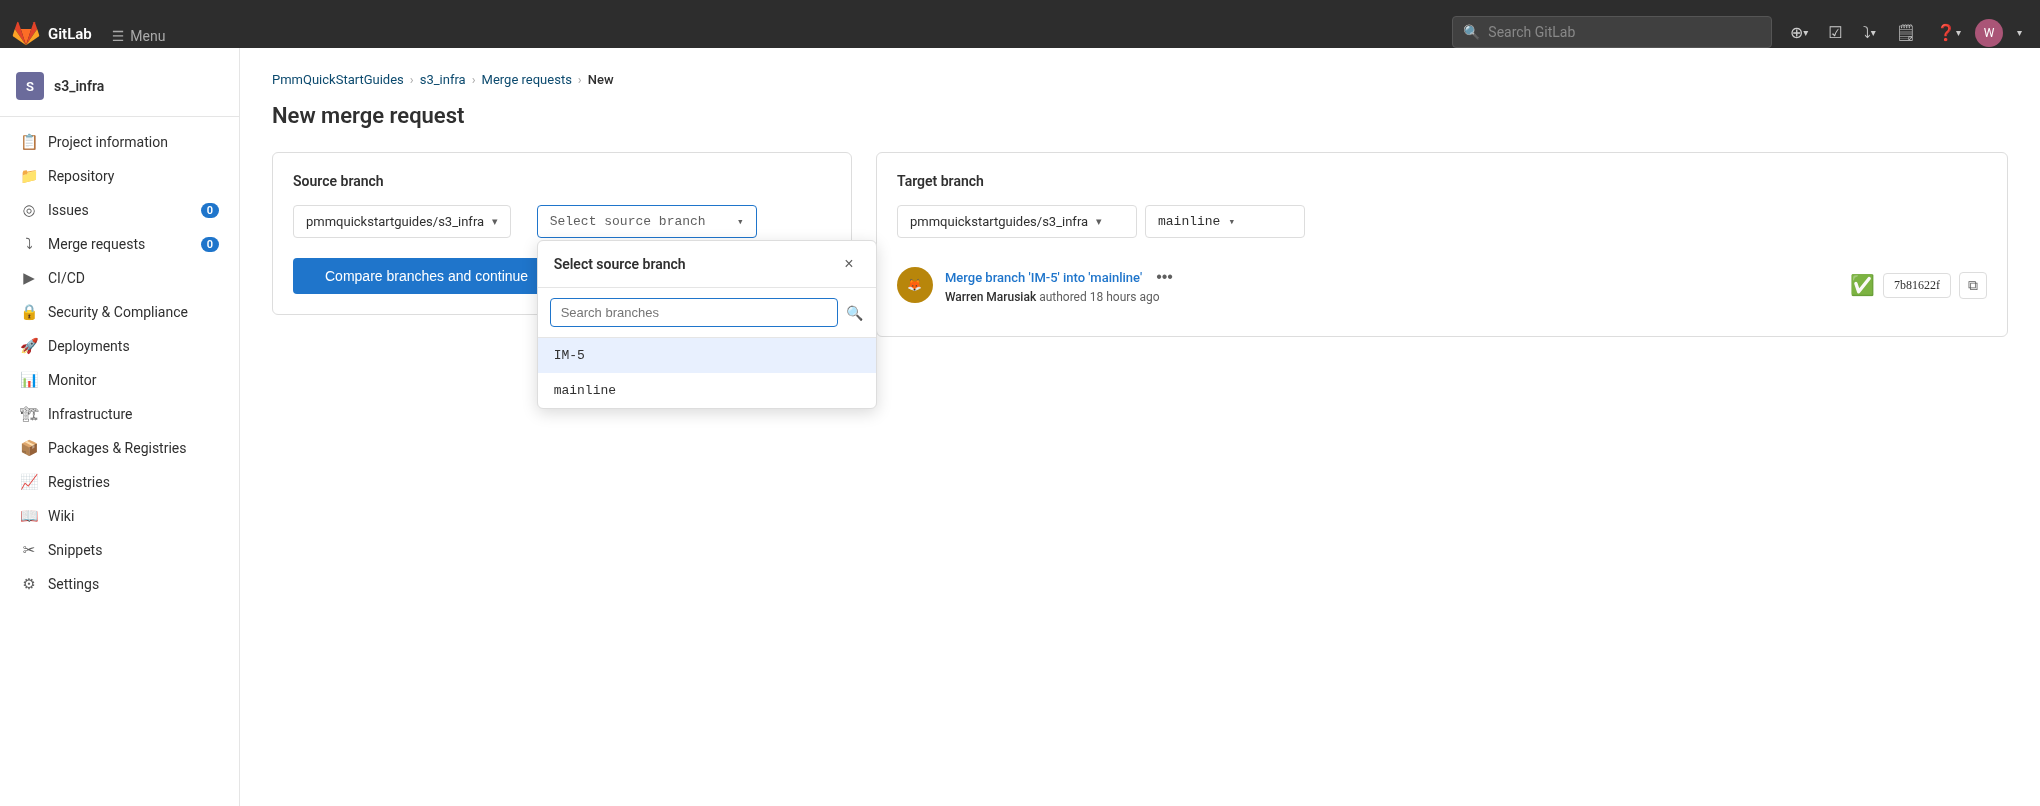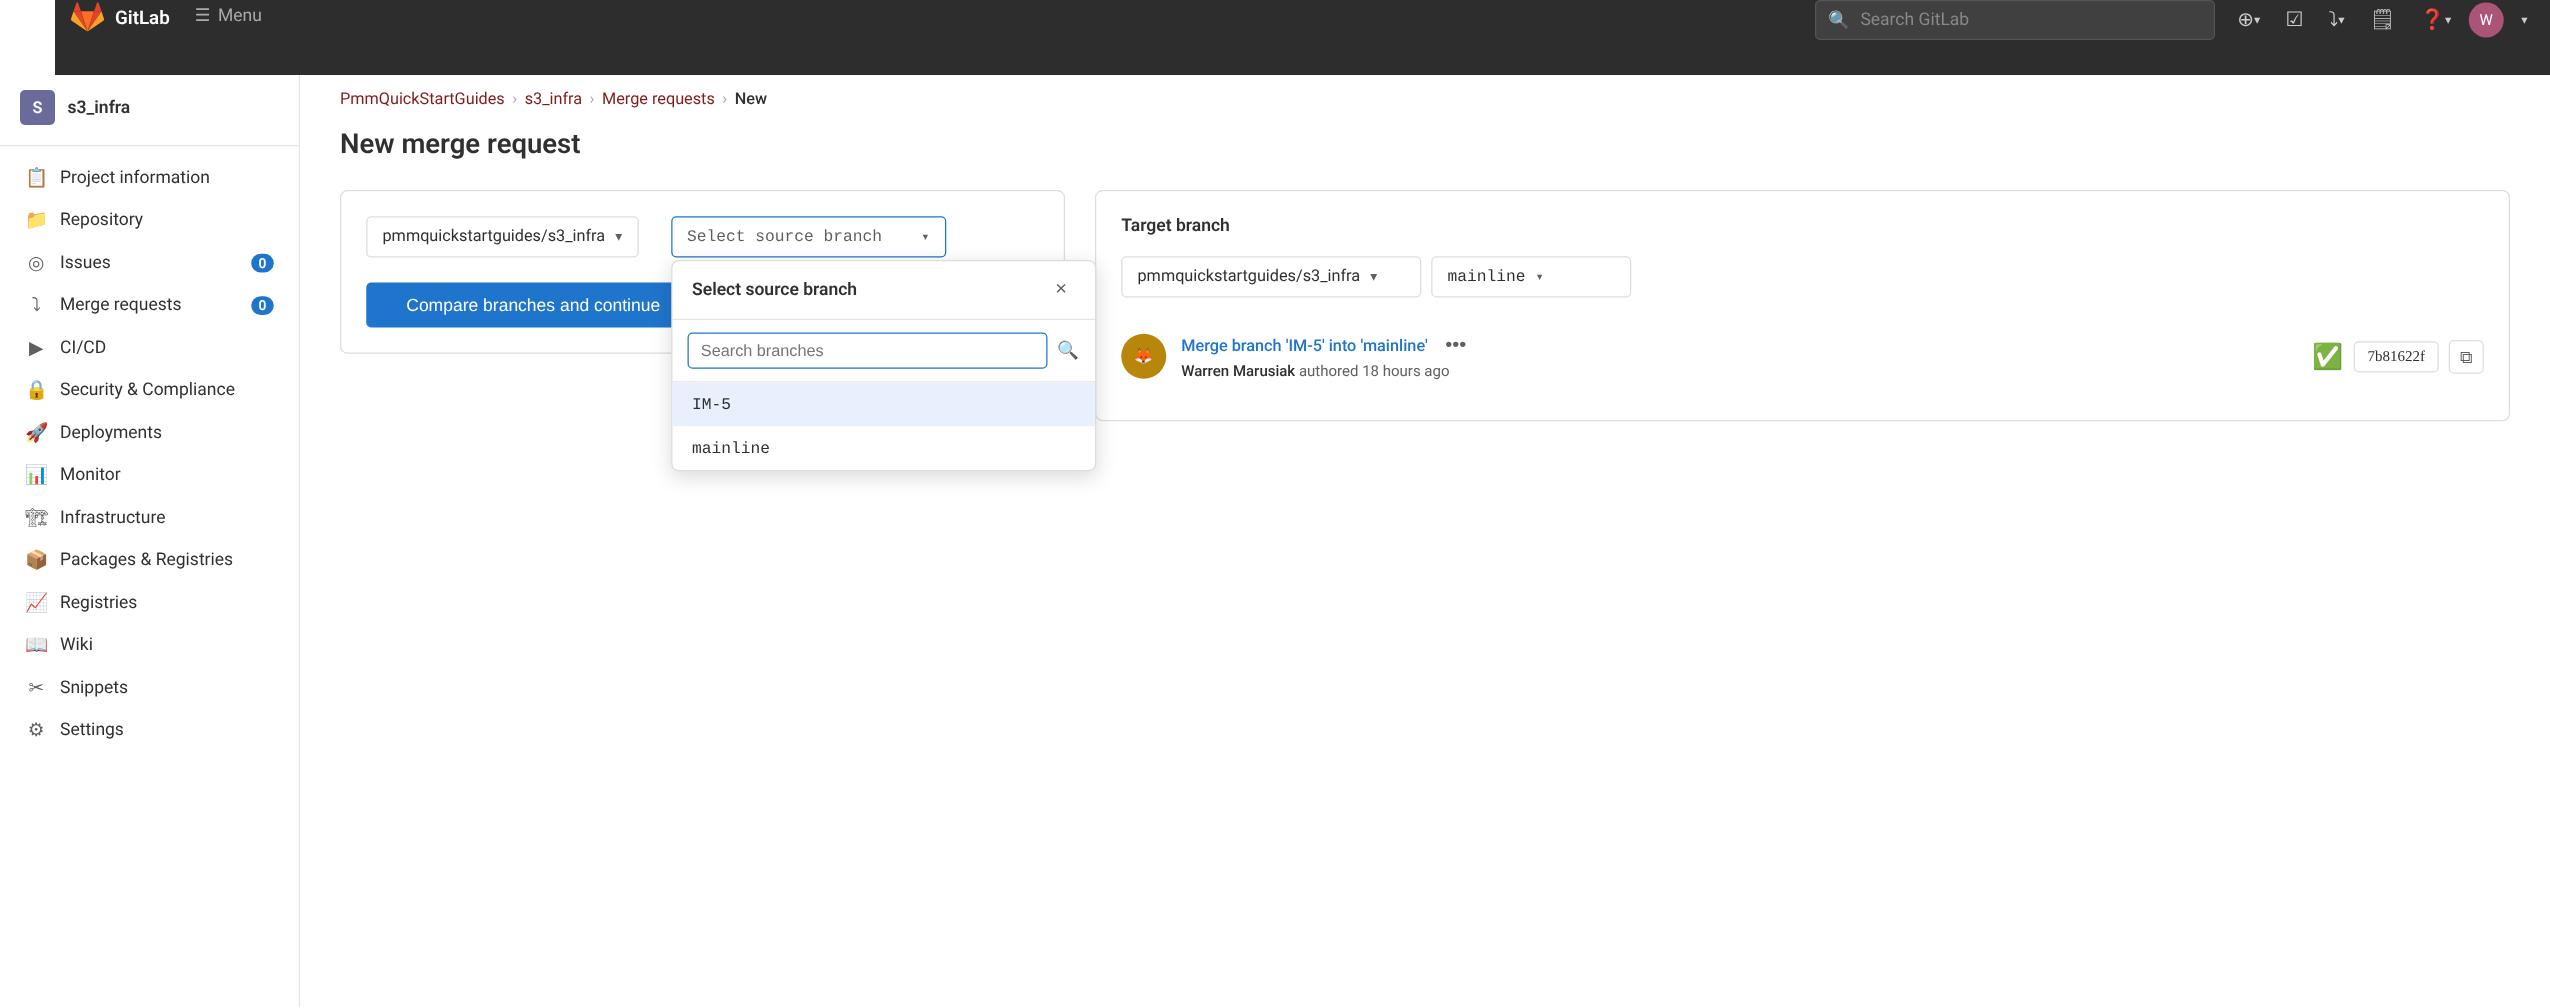--- a/index.html
+++ b/index.html
@@ -1,29 +1,28 @@
 <!DOCTYPE html>
 <html><head>
   <meta charset="utf-8">
   <style>
     * { box-sizing: border-box; margin: 0; padding: 0; }
     body { font-family: -apple-system, BlinkMacSystemFont, 'Segoe UI', Roboto, sans-serif; background: #fff; font-size: 14px; color: #303030; }
 
     
     .topnav {
       background: #2d2d2d;
-      height: 60px;
-      display: flex;
-      align-items: flex-start;
+      height: 48px;
+      display: flex;
+      align-items: flex-end;
       padding: 0 12px;
       gap: 12px;
       position: fixed;
       top: 0; left: 0; right: 0;
       z-index: 100;
-      margin-left: 44px;
     }
     .topnav-logo {
       display: flex;
       align-items: center;
       gap: 8px;
       color: #fff;
       font-size: 15px;
       font-weight: 600;
       cursor: pointer;
     }
@@ -165,21 +164,21 @@
 
     
     .breadcrumb {
       display: flex;
       align-items: center;
       gap: 6px;
       font-size: 13px;
       color: #5f5f5f;
       margin-bottom: 16px;
     }
-    .breadcrumb a { color: #7f1d1d; text-decoration: none; }
+    .breadcrumb a { color: #0c4a6e; text-decoration: none; }
     .breadcrumb-sep { color: #aaa; }
     .breadcrumb-current { color: #303030; font-weight: 500; }
 
     
     .page-title {
       font-size: 22px;
       font-weight: 600;
       color: #303030;
       margin-bottom: 24px;
     }
@@ -598,20 +597,21 @@
       <a href="#">Merge requests</a>
       <span class="breadcrumb-sep">›</span>
       <span class="breadcrumb-current">New</span>
     </div>
 
     <h1 class="page-title">New merge request</h1>
 
     <div class="mr-form-container">
 
       <div class="branch-card">
+        <div class="branch-card-title">Source branch</div>
         <div class="branch-selectors">
           <div class="branch-select">
             <span>pmmquickstartguides/s3_infra</span>
             <span class="chevron">▾</span>
           </div>
           <div class="source-dropdown-wrapper">
             <div class="source-branch-btn">
               <span>Select source branch</span>
               <span class="chevron">▾</span>
             </div>

